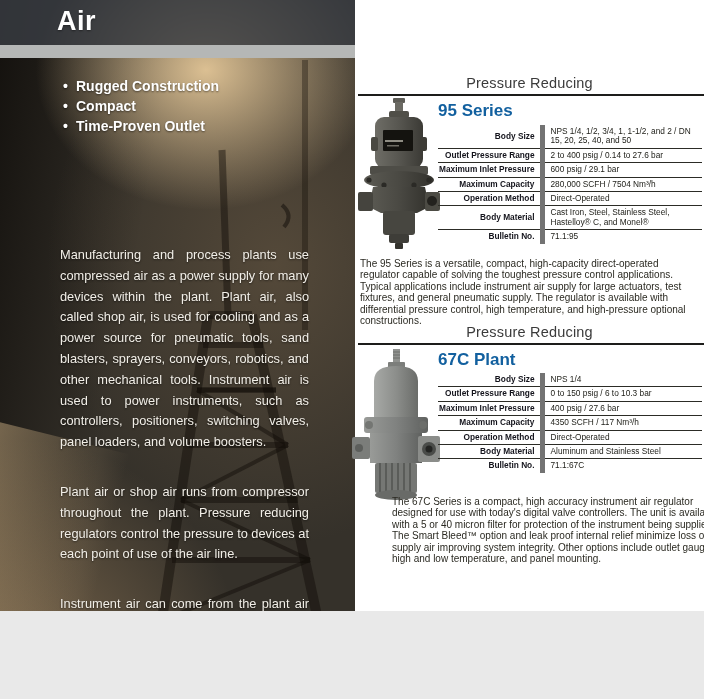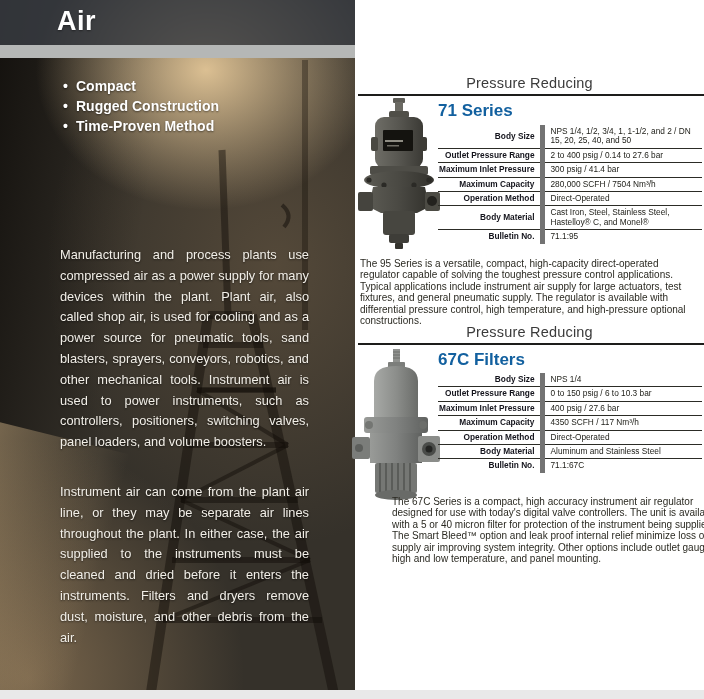--- a/index.html
+++ b/index.html
@@ -1,18 +1,18 @@
 <!DOCTYPE html>
 <html><head>
 <meta charset="utf-8">
 <style>
   * { margin:0; padding:0; box-sizing:border-box; }
   html,body { background:#e9e9e9; }
   .page {
-    position:relative; width:704px; height:690px; background:#ffffff;
+    position:relative; width:704px; height:611px; background:#ffffff;
     font-family:"Liberation Sans", sans-serif; overflow:hidden;
     margin:0 auto;
   }
 
   
   .left-panel {
     position:absolute; left:0; top:0; width:355px; height:699px; overflow:hidden;
     background:
       radial-gradient(170px 140px at 58% 10%, rgba(228,199,152,0.95), rgba(228,199,152,0) 100%),
       radial-gradient(230px 280px at 78% 38%, rgba(122,102,76,0.45), rgba(0,0,0,0) 100%),
@@ -105,27 +105,28 @@
         <path d="M282 205 q12 10 2 22" stroke-width="4" stroke="rgba(16,12,7,0.5)"></path>
       </g>
     </svg>
     <div class="streak"></div>
 
     <div class="air-header">
       <div class="air-title">Air</div>
     </div>
 
     <ul class="bullet-list">
+      <li>Rugged Construction</li>
       <li>Compact</li>
-      <li>Rugged Construction</li>
-      <li>Time-Proven Method</li>
+      <li>Time-Proven Outlet</li>
     </ul>
 
     <div class="intro">
       <p>Manufacturing and process plants use compressed air as a power supply for many devices within the plant.  Plant air, also called shop air, is used for cooling and as a power source for pneumatic tools, sand blasters, sprayers, conveyors, robotics, and other mechanical tools. Instrument air is used to power instruments, such as controllers, positioners, switching valves, panel loaders, and volume boosters.</p>
+      <p>Plant air or shop air runs from compressor throughout the plant. Pressure reducing regulators control the pressure to devices at each point of use of the air line.</p>
       <p>Instrument air can come from the plant air line, or they may be separate air lines throughout the plant.  In either case, the air supplied to the instruments must be cleaned and dried before it enters the instruments. Filters and dryers remove dust, moisture, and other debris from the air.</p>
     </div>
   </div>
 
   <div class="divider-band"></div>
 
   <div class="right-panel">
 
     <div class="category category-1">Pressure Reducing</div>
     <div class="rule rule-1"></div>
@@ -160,35 +161,35 @@
       <circle cx="72" cy="83" r="2.6" fill="#2b2a26"></circle>
       <path d="M16 90 L68 90 L72 110 L60 116 L24 116 L12 110 Z" fill="url(#g95b)"></path>
       <rect x="1" y="95" width="15" height="19" rx="2" fill="#45443e"></rect>
       <rect x="68" y="95" width="15" height="19" rx="2" fill="#4c4b44"></rect>
       <circle cx="75" cy="104" r="5" fill="#23221e"></circle>
       <rect x="26" y="114" width="32" height="24" rx="3" fill="#474640"></rect>
       <rect x="32" y="137" width="20" height="9" rx="2" fill="#3e3d38"></rect>
       <rect x="38" y="146" width="8" height="6" rx="1" fill="#34332e"></rect>
     </svg>
 
-    <div class="series-title series-title-1">71 Series</div>
+    <div class="series-title series-title-1">95 Series</div>
 
     <table class="spec-table spec-table-1">
       <tbody>
         <tr>
           <th>Body Size</th>
           <td>NPS 1/4, 1/2, 3/4, 1, 1-1/2, and 2 / DN 15, 20, 25, 40, and 50</td>
         </tr>
         <tr>
           <th>Outlet Pressure Range</th>
           <td>2 to 400 psig / 0.14 to 27.6 bar</td>
         </tr>
         <tr>
           <th>Maximum Inlet Pressure</th>
-          <td>300 psig / 41.4 bar</td>
+          <td>600 psig / 29.1 bar</td>
         </tr>
         <tr>
           <th>Maximum Capacity</th>
           <td>280,000 SCFH / 7504 Nm³/h</td>
         </tr>
         <tr>
           <th>Operation Method</th>
           <td>Direct-Operated</td>
         </tr>
         <tr>
@@ -231,21 +232,21 @@
       <rect x="68" y="87" width="22" height="26" rx="2" fill="#8b8d8a"></rect>
       <circle cx="79" cy="100" r="7" fill="#4a4c49"></circle>
       <circle cx="79" cy="100" r="3.5" fill="#232422"></circle>
       <rect x="2" y="88" width="18" height="22" rx="2" fill="#7b7d7a"></rect>
       <circle cx="9" cy="99" r="4" fill="#5c5e5b"></circle>
       <rect x="25" y="114" width="42" height="30" rx="2" fill="#757774"></rect>
       <path d="M30 114 v30 M36 114 v30 M42 114 v30 M48 114 v30 M54 114 v30 M60 114 v30" stroke="#5a5c59" stroke-width="2"></path>
       <ellipse cx="46" cy="146" rx="21" ry="5" fill="#696b68"></ellipse>
     </svg>
 
-    <div class="series-title series-title-2">67C Filters</div>
+    <div class="series-title series-title-2">67C Plant</div>
 
     <table class="spec-table spec-table-2">
       <tbody>
         <tr>
           <th>Body Size</th>
           <td>NPS 1/4</td>
         </tr>
         <tr>
           <th>Outlet Pressure Range</th>
           <td>0 to 150 psig / 6 to 10.3 bar</td>

